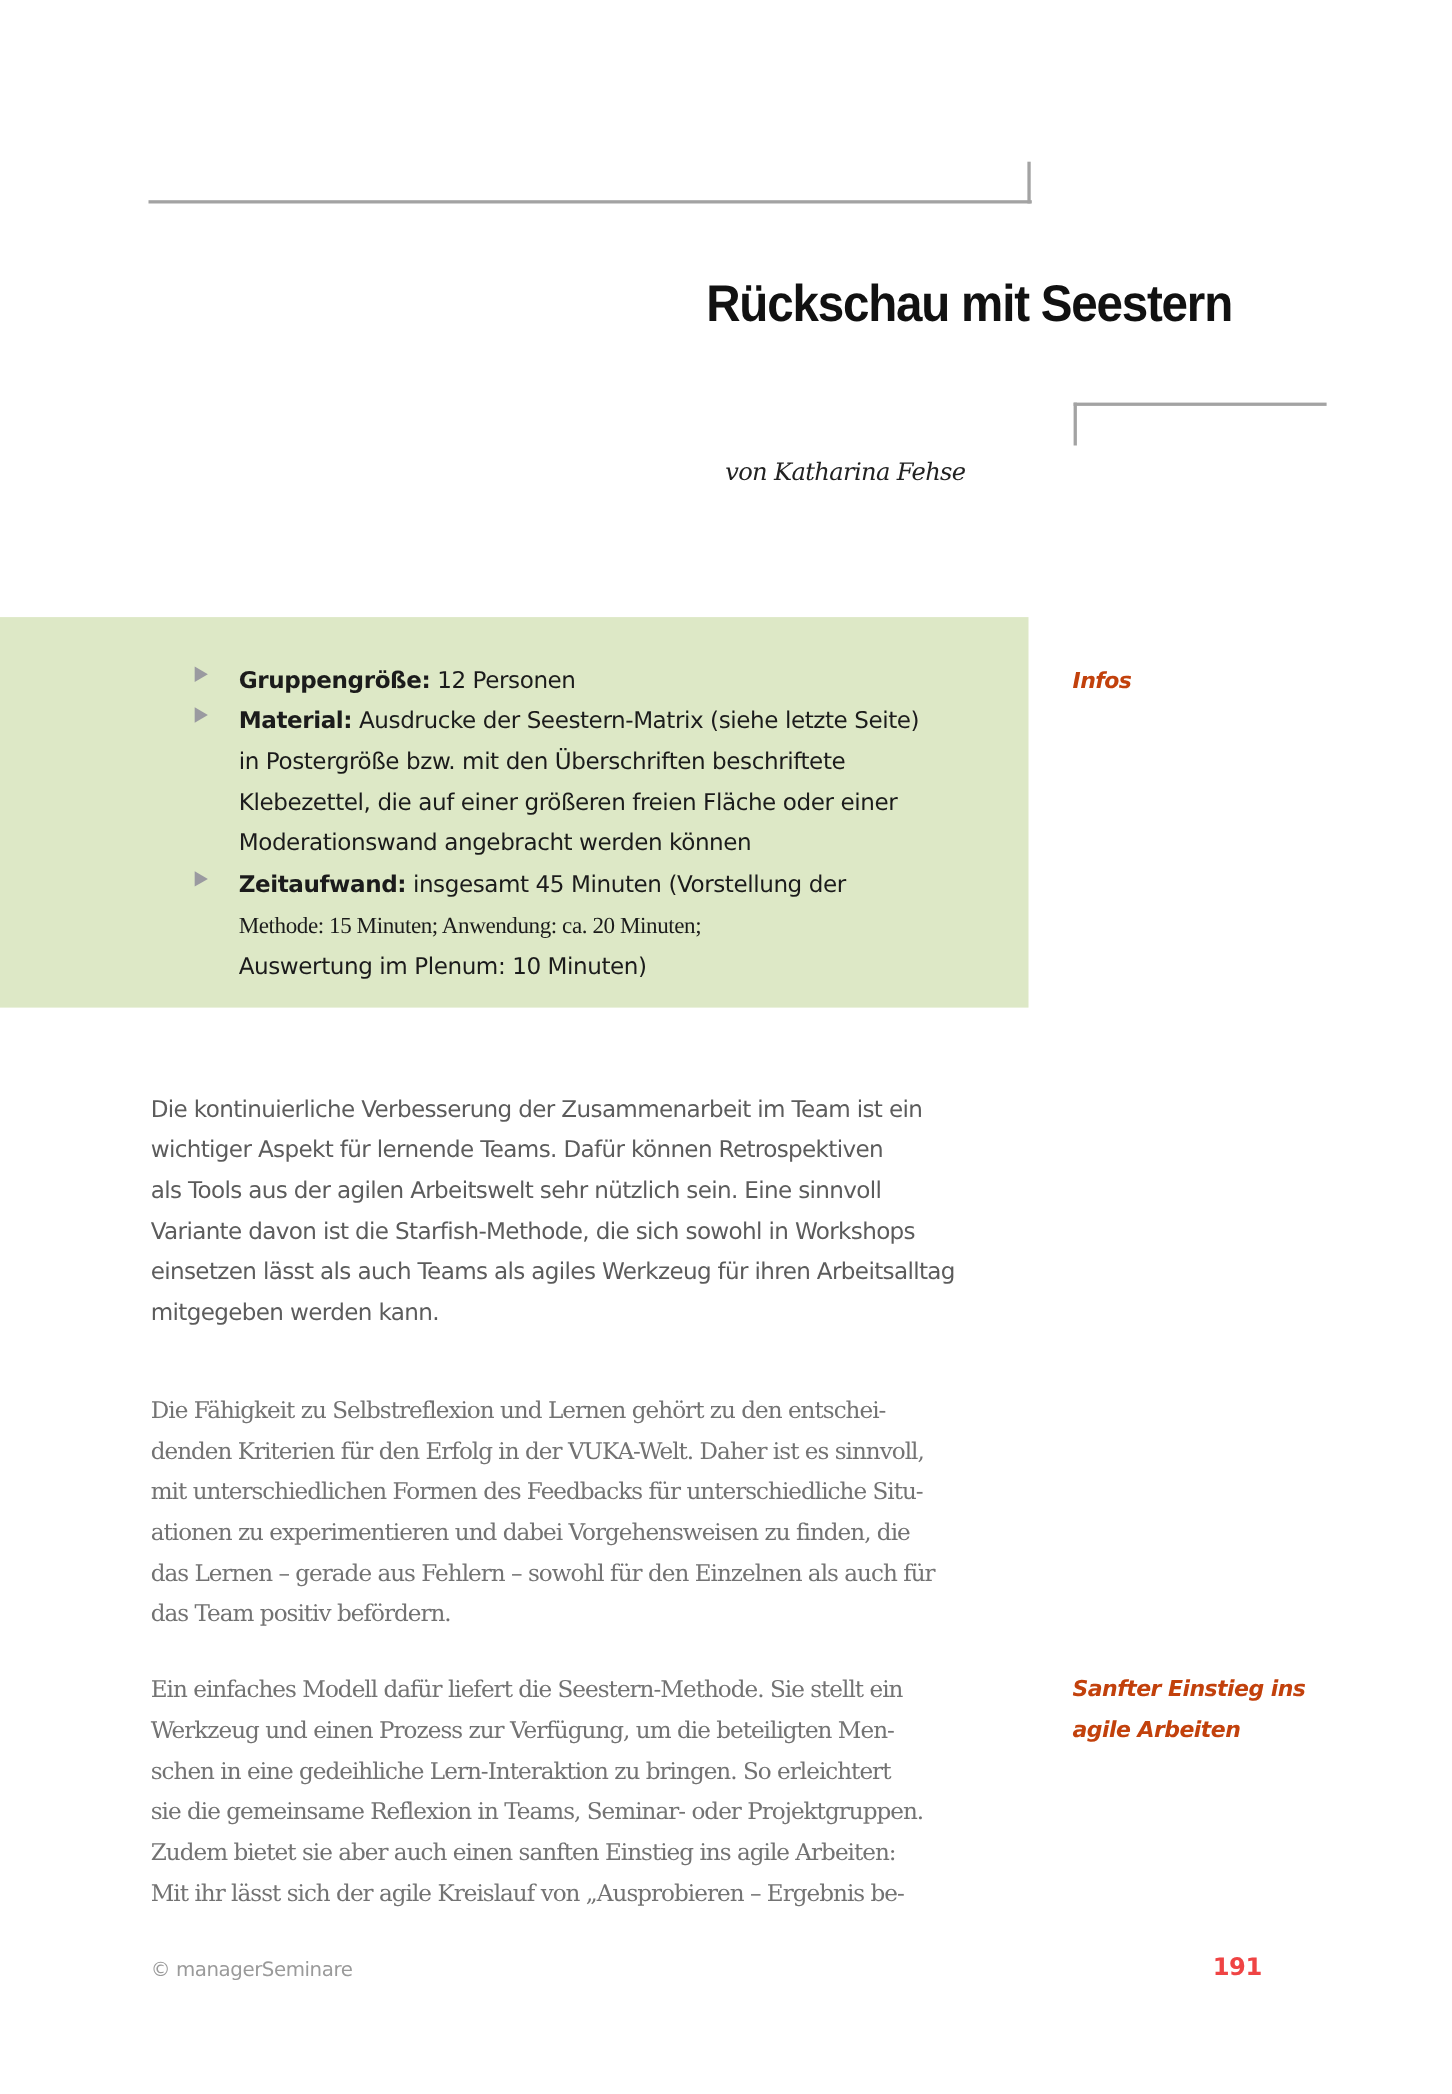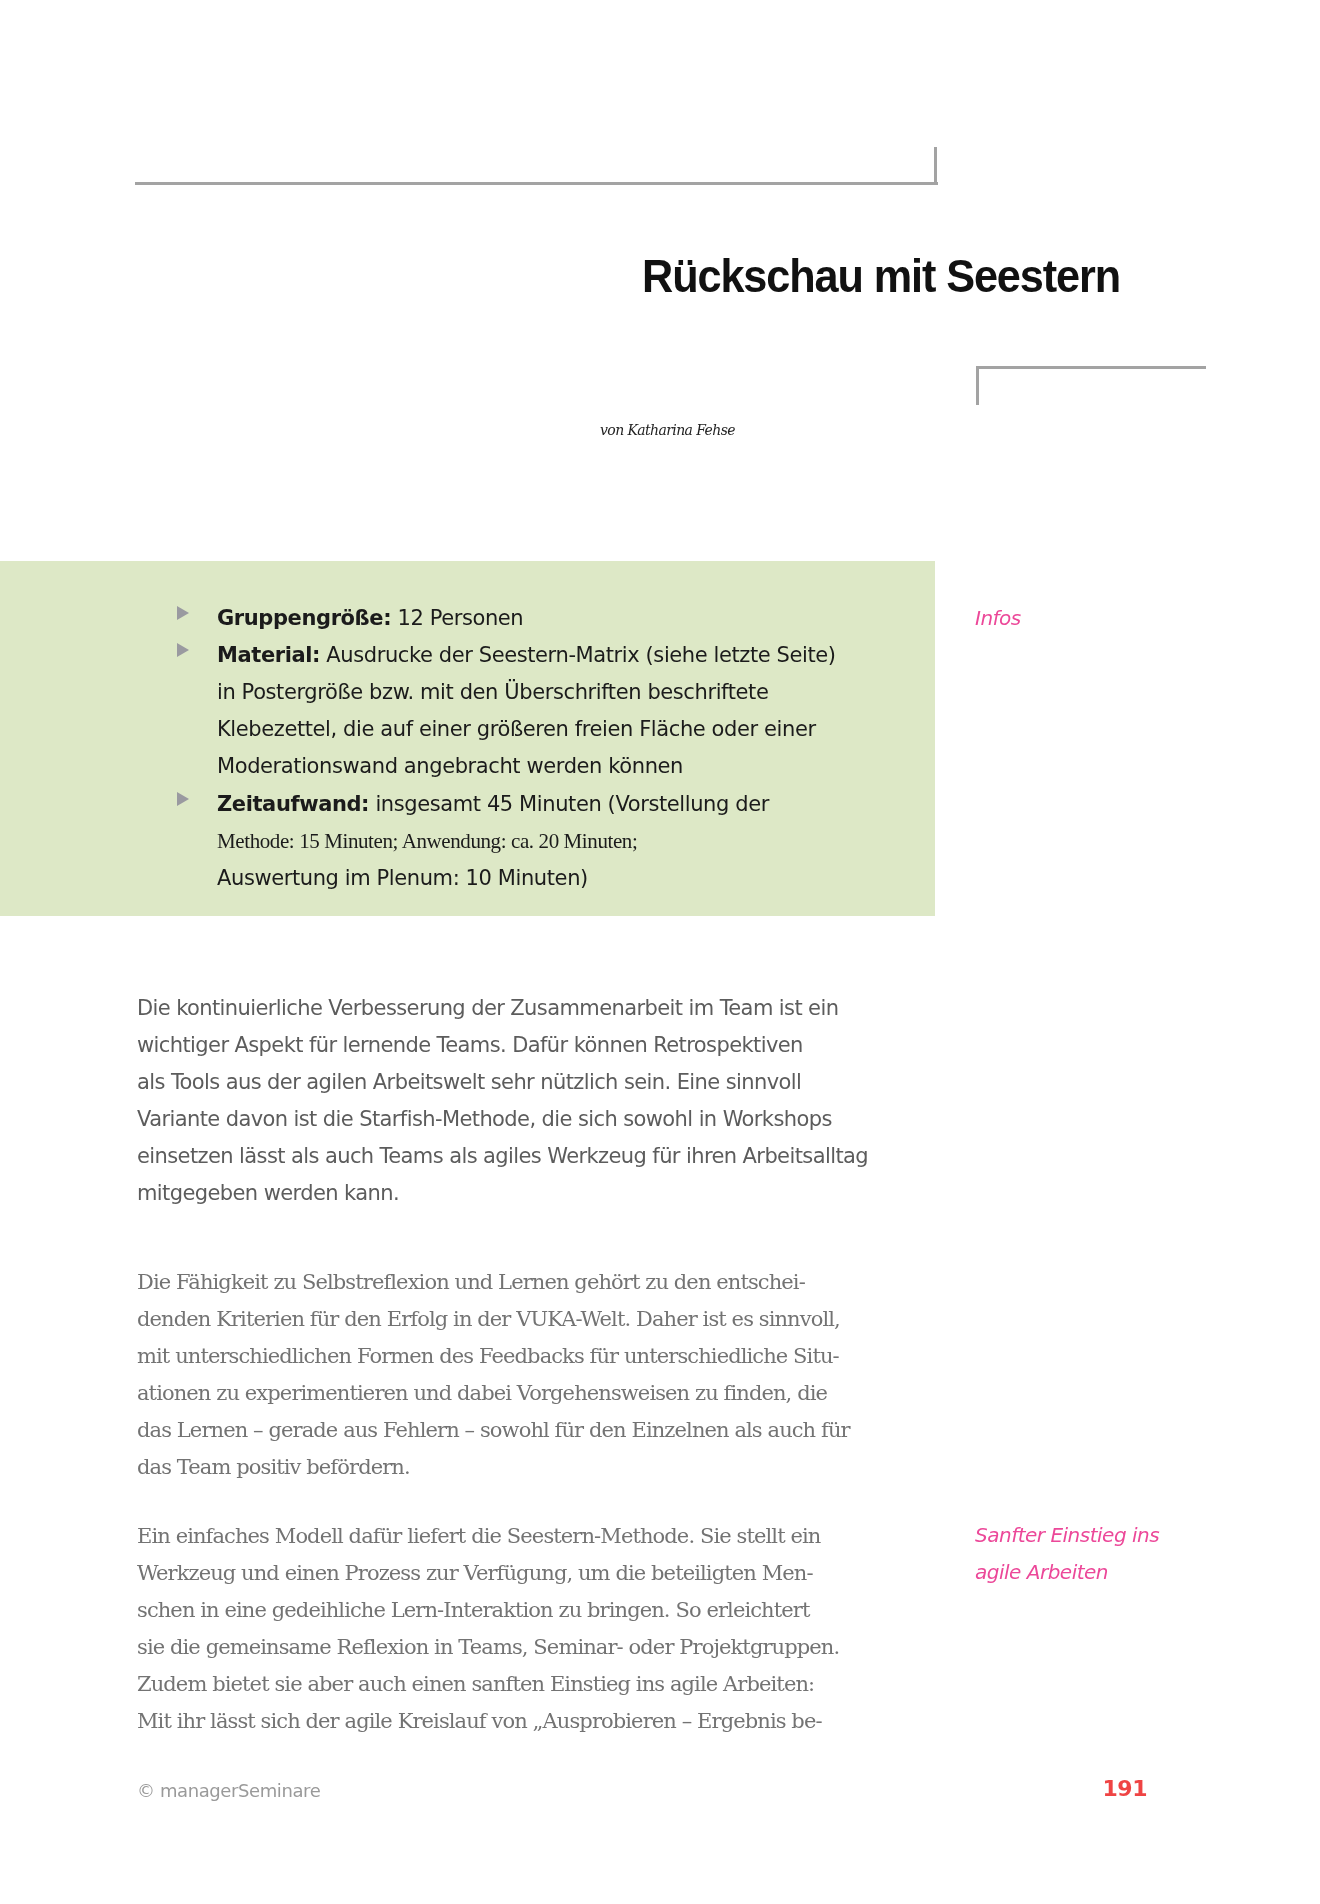--- a/index.html
+++ b/index.html
@@ -11,44 +11,44 @@
   .title {
     position: absolute; left: 600px; width: 520px; top: 248px;
     text-align: right;
     font-family: "Liberation Sans", sans-serif; font-weight: bold;
     font-size: 47px; line-height: 56px; color: #111;
     letter-spacing: -1.2px;
     transform: scaleX(0.92); transform-origin: right center;
   }
   .author {
     position: absolute; left: 600px; width: 337px; top: 415px;
-    text-align: left;
+    text-align: center;
     font-family: "DejaVu Serif", serif; font-style: italic;
-    font-size: 14px; line-height: 30px; color: #222;
+    font-size: 22px; line-height: 30px; color: #222;
     letter-spacing: -0.6px;
   }
   .infobox {
     position: absolute; left: 0; top: 561px; width: 935px; height: 355px;
     background: #dde8c6;
   }
   .bline {
     position: absolute; left: 217px; height: 37px; line-height: 37px;
     font-family: "DejaVu Sans", sans-serif; font-size: 21px; color: #1b1b1b;
     letter-spacing: -0.4px; white-space: nowrap;
   }
   .bline b { font-weight: bold; }
   .bullet {
     position: absolute; left: 177px; width: 0; height: 0;
     border-top: 7px solid transparent; border-bottom: 7px solid transparent;
     border-left: 12px solid #9a9aa0;
   }
   .margin-note {
     position: absolute; left: 975px; height: 37px; line-height: 37px;
-    font-family: "DejaVu Sans", sans-serif; font-style: italic; font-weight: normal;
-    font-size: 20px; color: #ec4899; white-space: nowrap; letter-spacing: -0.5px;
+    font-family: "DejaVu Sans", sans-serif; font-style: italic; font-weight: bold;
+    font-size: 20px; color: #c2410c; white-space: nowrap; letter-spacing: -0.5px;
   }
   .intro-line {
     position: absolute; left: 137px; height: 37px; line-height: 37px;
     font-family: "DejaVu Sans", sans-serif; font-size: 21px; color: #5c5c5c;
     white-space: nowrap; letter-spacing: -0.6px; margin-top: 20px;
   }
   .body-line {
     position: absolute; left: 137px; height: 37px; line-height: 37px;
     font-family: "DejaVu Serif", serif; font-size: 21px; color: #737373;
     white-space: nowrap; letter-spacing: -0.9px;

